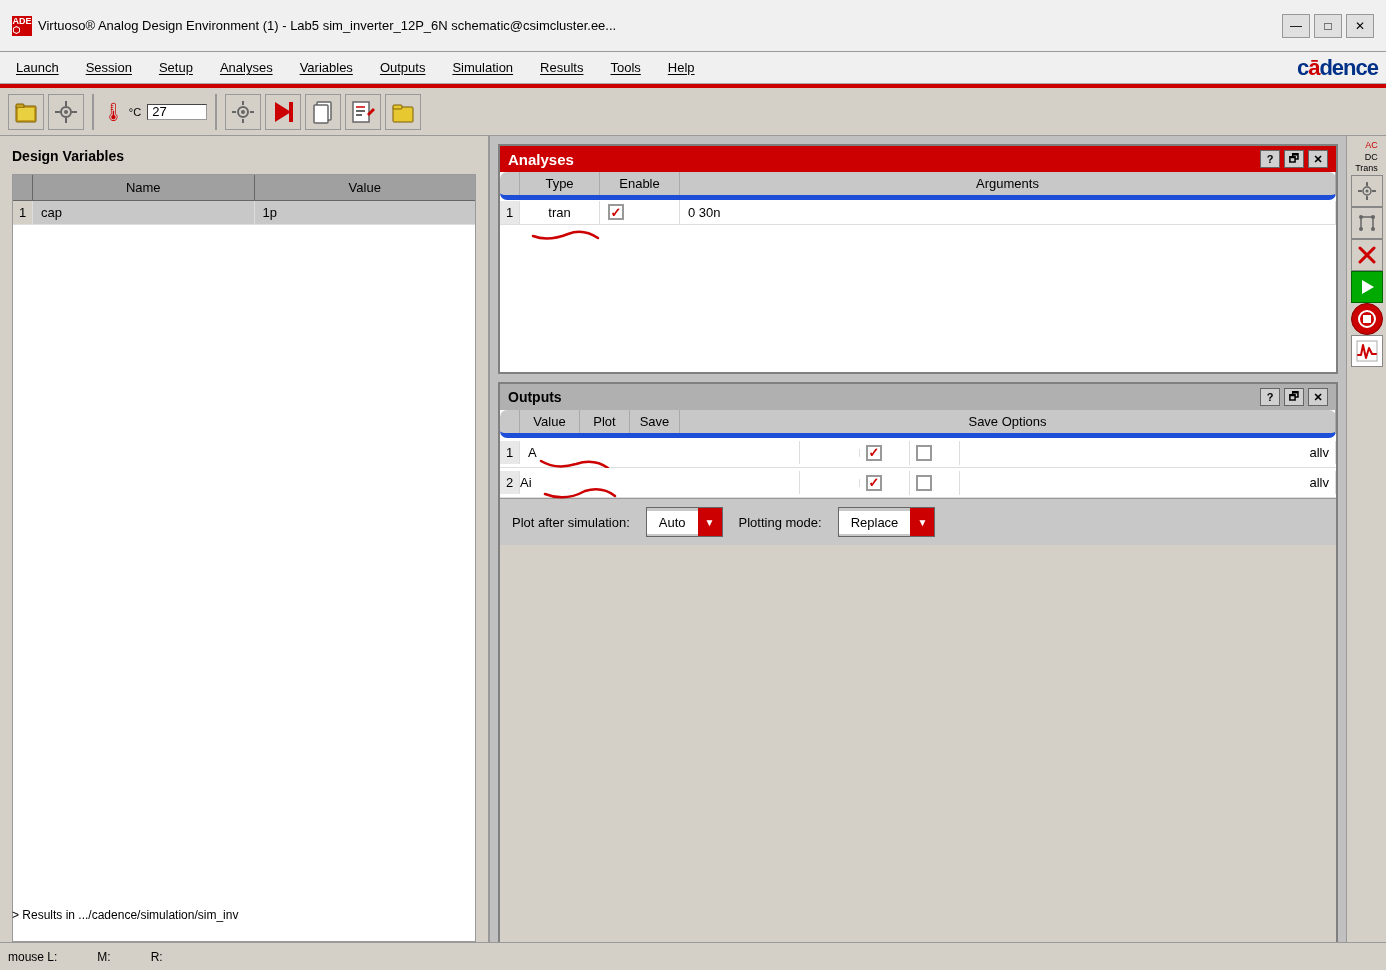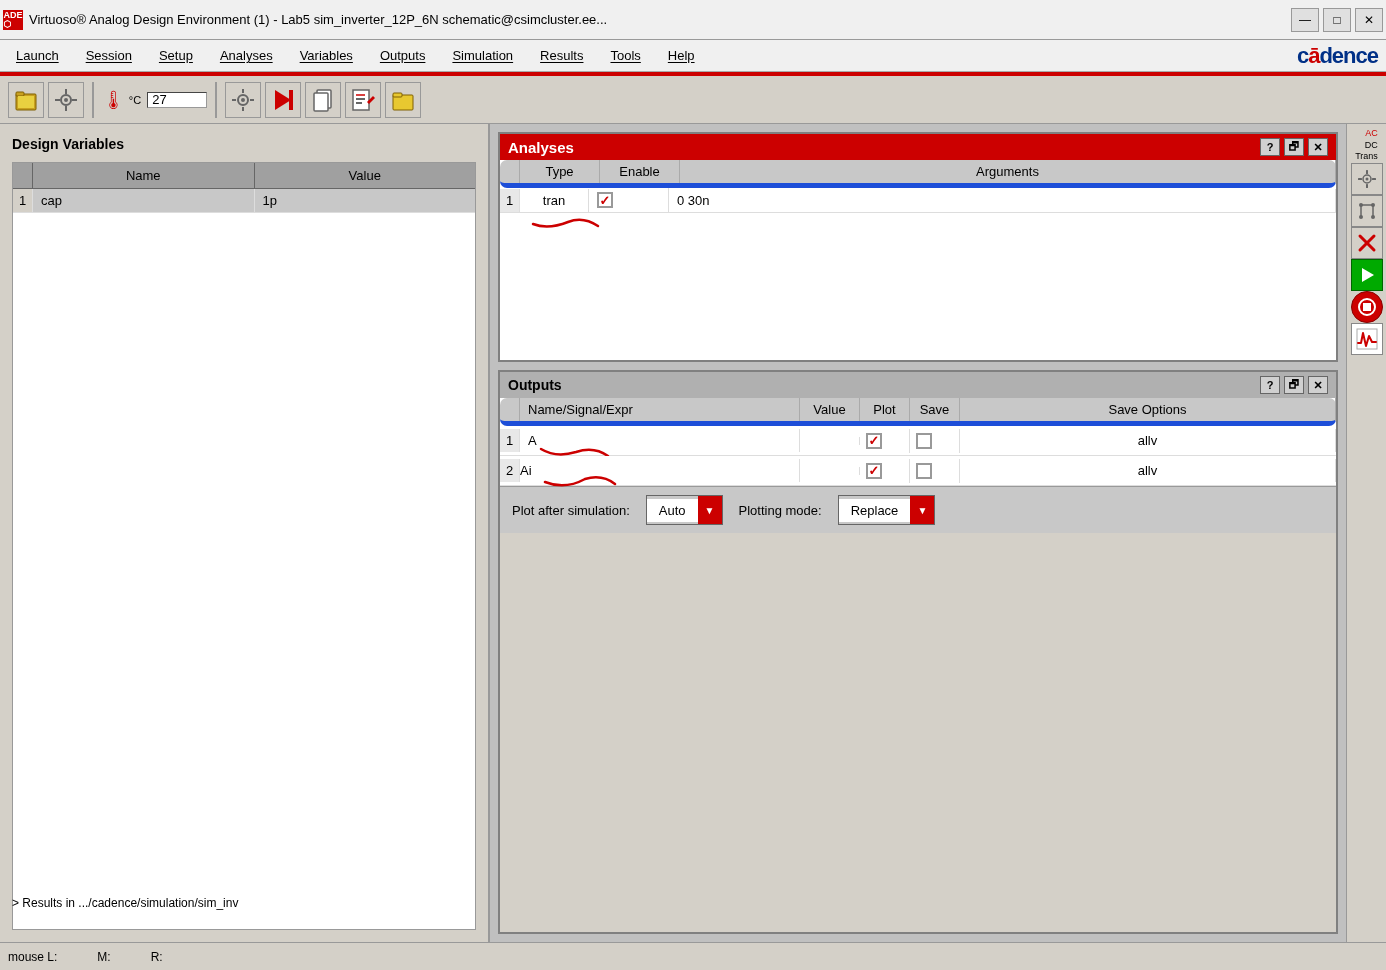--- a/index.html
+++ b/index.html
@@ -9,24 +9,24 @@
       background: #c0c0c0;
       width: 1386px;
       height: 970px;
       overflow: hidden;
       position: relative;
     }
 
     
     .title-bar {
       background: #f0f0f0;
-      height: 40px;
-      display: flex;
-      align-items: center;
-      padding: 0 3px;
+      height: 52px;
+      display: flex;
+      align-items: center;
+      padding: 0 12px;
       border-bottom: 1px solid #999;
       position: relative;
     }
     .title-bar-icon {
       width: 20px;
       height: 20px;
       margin-right: 6px;
       font-size: 10px;
       background: #cc0000;
       color: white;
@@ -307,21 +307,21 @@
     .outputs-row {
       display: flex;
       border-bottom: 1px solid #ddd;
       background: white;
       align-items: center;
       min-height: 30px;
     }
     .outputs-td {
       padding: 4px 6px;
       border-right: 1px solid #ddd;
-      text-align: center;
+      text-align: right;
       color: #000;
     }
 
     
     .outputs-bottom {
       background: #c8c8c8;
       padding: 8px 12px;
       display: flex;
       align-items: center;
       gap: 16px;
@@ -564,21 +564,21 @@
 
         <div class="analyses-table-header">
           <div style="width:20px; border-right:1px solid #aaa;"></div>
           <div class="analyses-th" style="width:80px;">Type</div>
           <div class="analyses-th" style="width:80px;">Enable</div>
           <div class="analyses-th" style="flex:1;">Arguments</div>
         </div>
 
         <div class="analyses-row">
           <div style="width:20px; text-align:center; padding:4px; border-right:1px solid #ddd; background:#e8e8e8;">1</div>
-          <div class="analyses-td" style="width:69px;">tran</div>
+          <div class="analyses-td" style="width:80px;">tran</div>
           <div class="analyses-td" style="width:80px;">
             <div class="fake-checkbox checked"></div>
           </div>
           <div class="analyses-td analyses-args">0 30n</div>
         </div>
 
         <svg class="scribble-svg" style="top:52px; left:28px; width:80px; height:20px;" viewBox="0 0 80 20">
           <path d="M5,12 Q20,18 40,10 Q55,4 70,14" fill="none" stroke="#cc0000" stroke-width="2.5" stroke-linecap="round"></path>
         </svg>
       </div>
@@ -590,21 +590,20 @@
         <div class="panel-header-controls">
           <div class="ph-btn">?</div>
           <div class="ph-btn">🗗</div>
           <div class="ph-btn">✕</div>
         </div>
       </div>
       <div class="outputs-content">
 
         <div class="analyses-table-header">
           <div style="width:20px; border-right:1px solid #aaa;"></div>
-          <div class="outputs-th name-signal-col">Name/Signal/Expr</div>
           <div class="outputs-th value-col">Value</div>
           <div class="outputs-th plot-col">Plot</div>
           <div class="outputs-th save-col">Save</div>
           <div class="outputs-th save-options-col">Save Options</div>
         </div>
 
         <div class="outputs-row" style="position:relative;">
           <div style="width:20px; text-align:center; padding:4px; border-right:1px solid #ddd; background:#e8e8e8;">1</div>
           <div class="outputs-td name-signal-col" style="text-align:left; padding-left:8px;">A</div>
           <div class="outputs-td value-col"></div>

